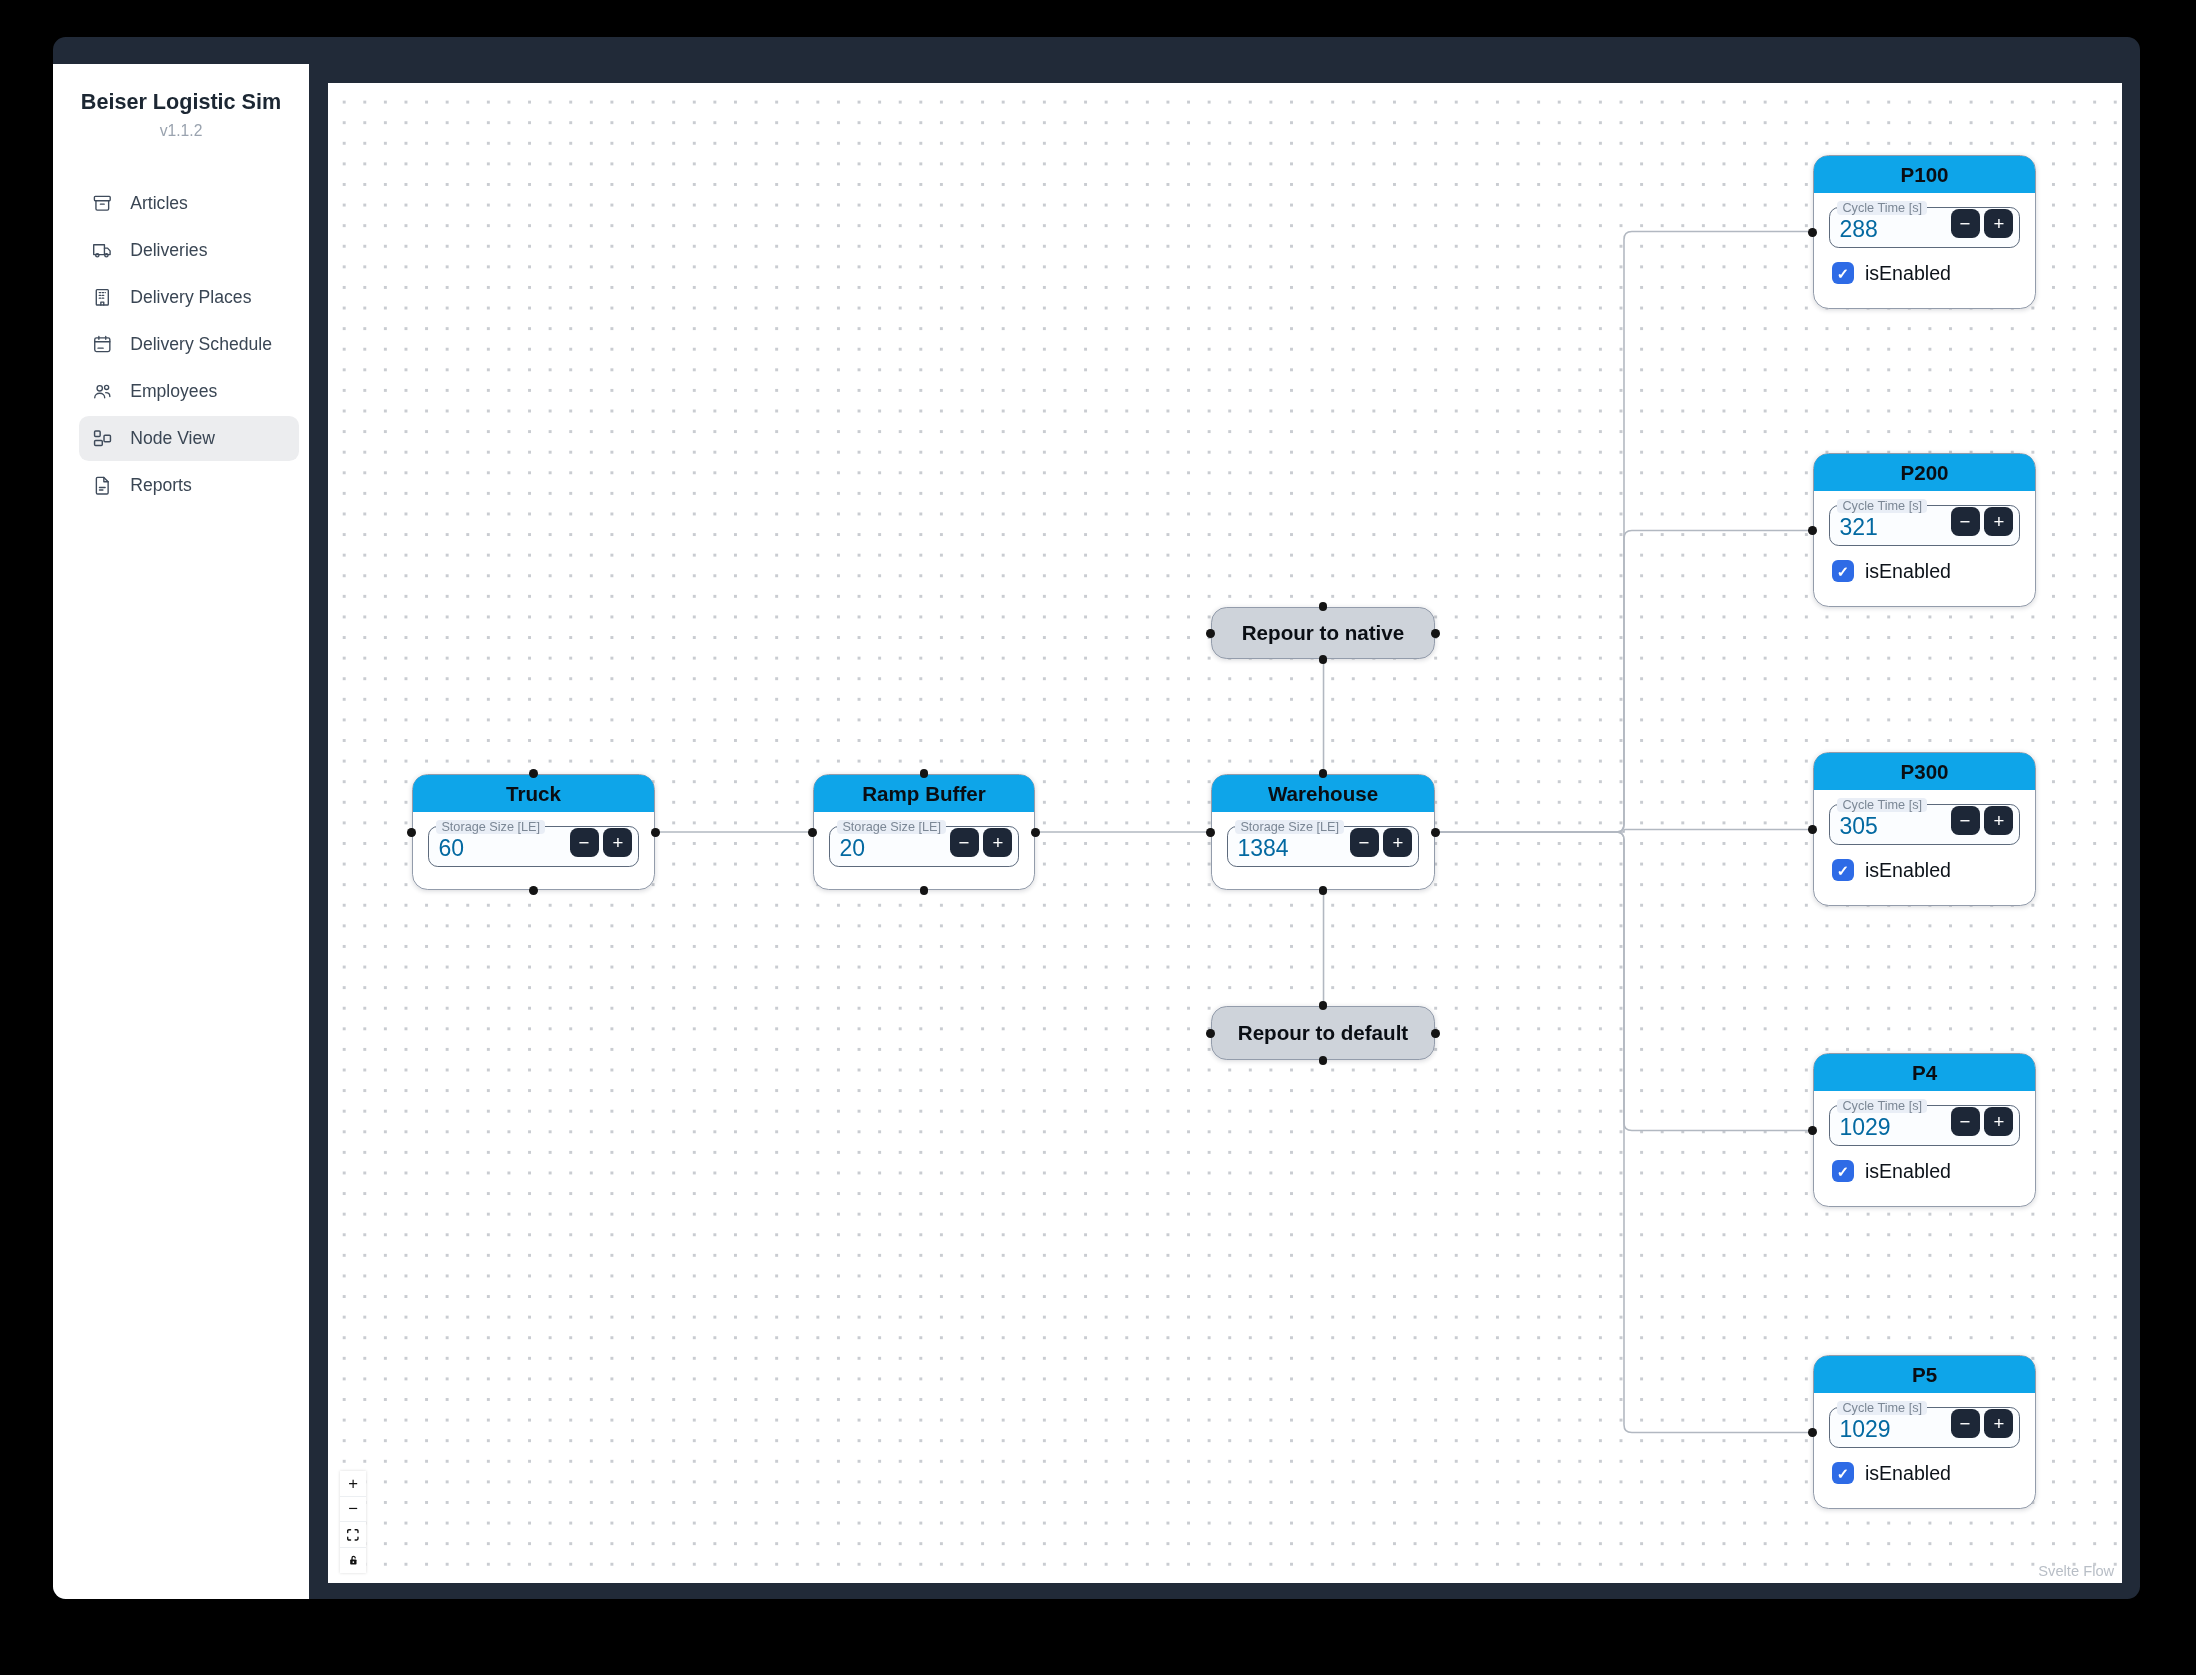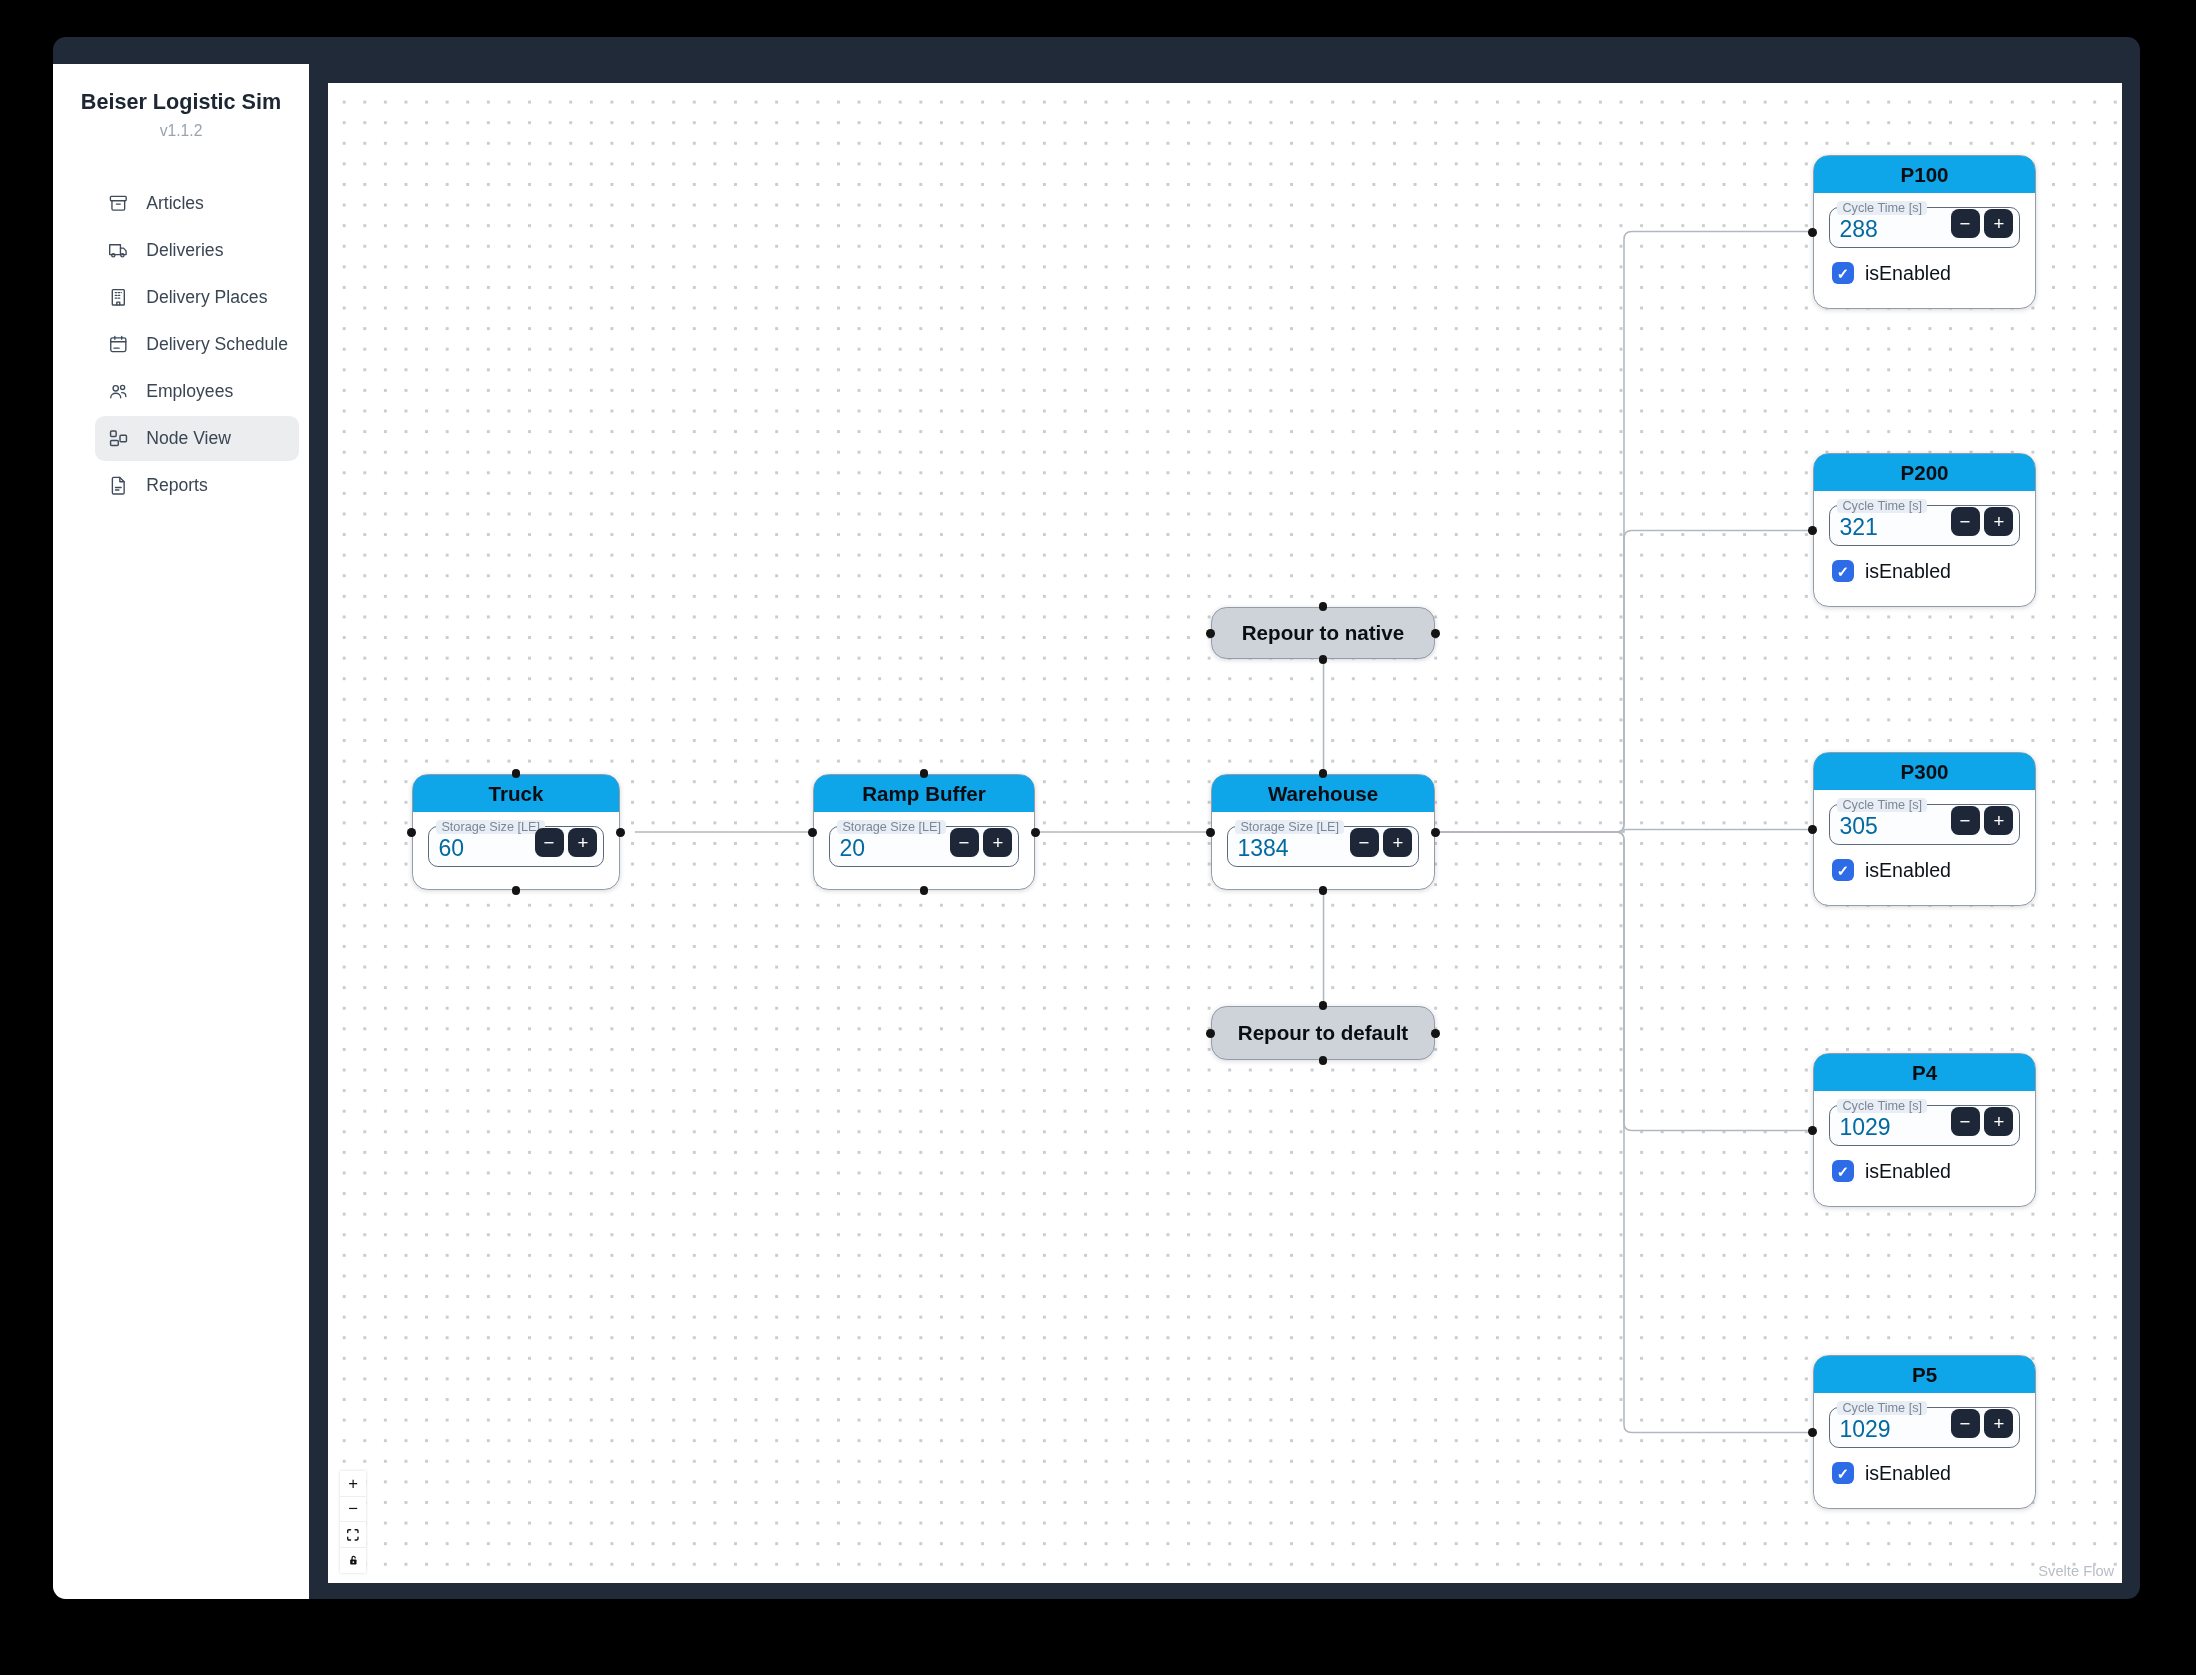--- a/index.html
+++ b/index.html
@@ -15,21 +15,21 @@
   .titlebar-title { position:absolute; left:0; right:0; top:0; height:26.5px; line-height:26.5px;
                     text-align:center; color:#b3b3b5; font-size:14.7px; font-weight:700; }
   .winbody { position:absolute; top:26.5px; left:0; right:0; bottom:0; }
 
   
   .sidebar { position:absolute; left:0; top:0; width:256px; height:100%; background:#ffffff; }
   .app-title { margin-top:25.5px; text-align:center; font-size:21.6px; font-weight:700; color:#1c2733; }
   .app-version { margin-top:6.9px; text-align:center; font-size:15.7px; color:#9aa3af; }
   .nav { position:absolute; top:116px; left:0; width:100%; }
   .nav-item { position:relative; height:47px; display:flex; align-items:center; gap:17.6px;
-              padding-left:39px; color:#3a4654; font-size:17.6px; cursor:default;margin-left:16px; }
+              padding-left:39px; color:#3a4654; font-size:17.6px; cursor:default; }
   .nav-item.selected::before { content:""; position:absolute; left:25.5px; right:9.8px; top:1px; bottom:1px;
               background:#ecedef; border-radius:9.8px; z-index:0; }
   .nav-item > * { position:relative; z-index:1; }
   .nav-icon { width:20.6px; height:20.6px; flex:0 0 20.6px; color:#3f4b5b; }
   .sidebar-footer { position:absolute; bottom:45px; left:0; width:100%; }
   .sidebar-footer .nav-item { height:47px; }
 
   
   .canvas { position:absolute; left:275px; top:19.6px; width:1794px; height:1500px; background:#fff;
             background-image: radial-gradient(#c9ccd1 1.4px, transparent 1.4px);
@@ -153,21 +153,21 @@
         <path d="M722 764 L901 764"></path>
         <path d="M1015.5 588 L1015.5 705"></path>
         <path d="M1015.5 823 L1015.5 942"></path>
         <path d="M1130 764 L1314 764 Q1322 764 1322 756 L1322 159.5 Q1322 151.5 1330 151.5 L1515 151.5"></path>
         <path d="M1130 764 L1314 764 Q1322 764 1322 756 L1322 464.5 Q1322 456.5 1330 456.5 L1515 456.5"></path>
         <path d="M1130 764 L1322 764 L1322 761.5 L1515 761.5"></path>
         <path d="M1130 764 L1314 764 Q1322 764 1322 772 L1322 1060.5 Q1322 1068.5 1330 1068.5 L1515 1068.5"></path>
         <path d="M1130 764 L1314 764 Q1322 764 1322 772 L1322 1368.5 Q1322 1376.5 1330 1376.5 L1515 1376.5"></path>
       </svg>
 
-      <div class="node" style="left:84px;top:691px;width:208px;height:116px">
+      <div class="node" style="left:84px;top:691px;width:243px;height:116px">
         <div class="node-header">Truck</div>
         <fieldset class="field">
           <legend>Storage Size [LE]</legend>
           <input class="field-input" value="60" style="">
           <div class="steppers">
             <button class="step">−</button>
             <button class="step">+</button>
           </div>
         </fieldset>
         <span class="handle top"></span>

